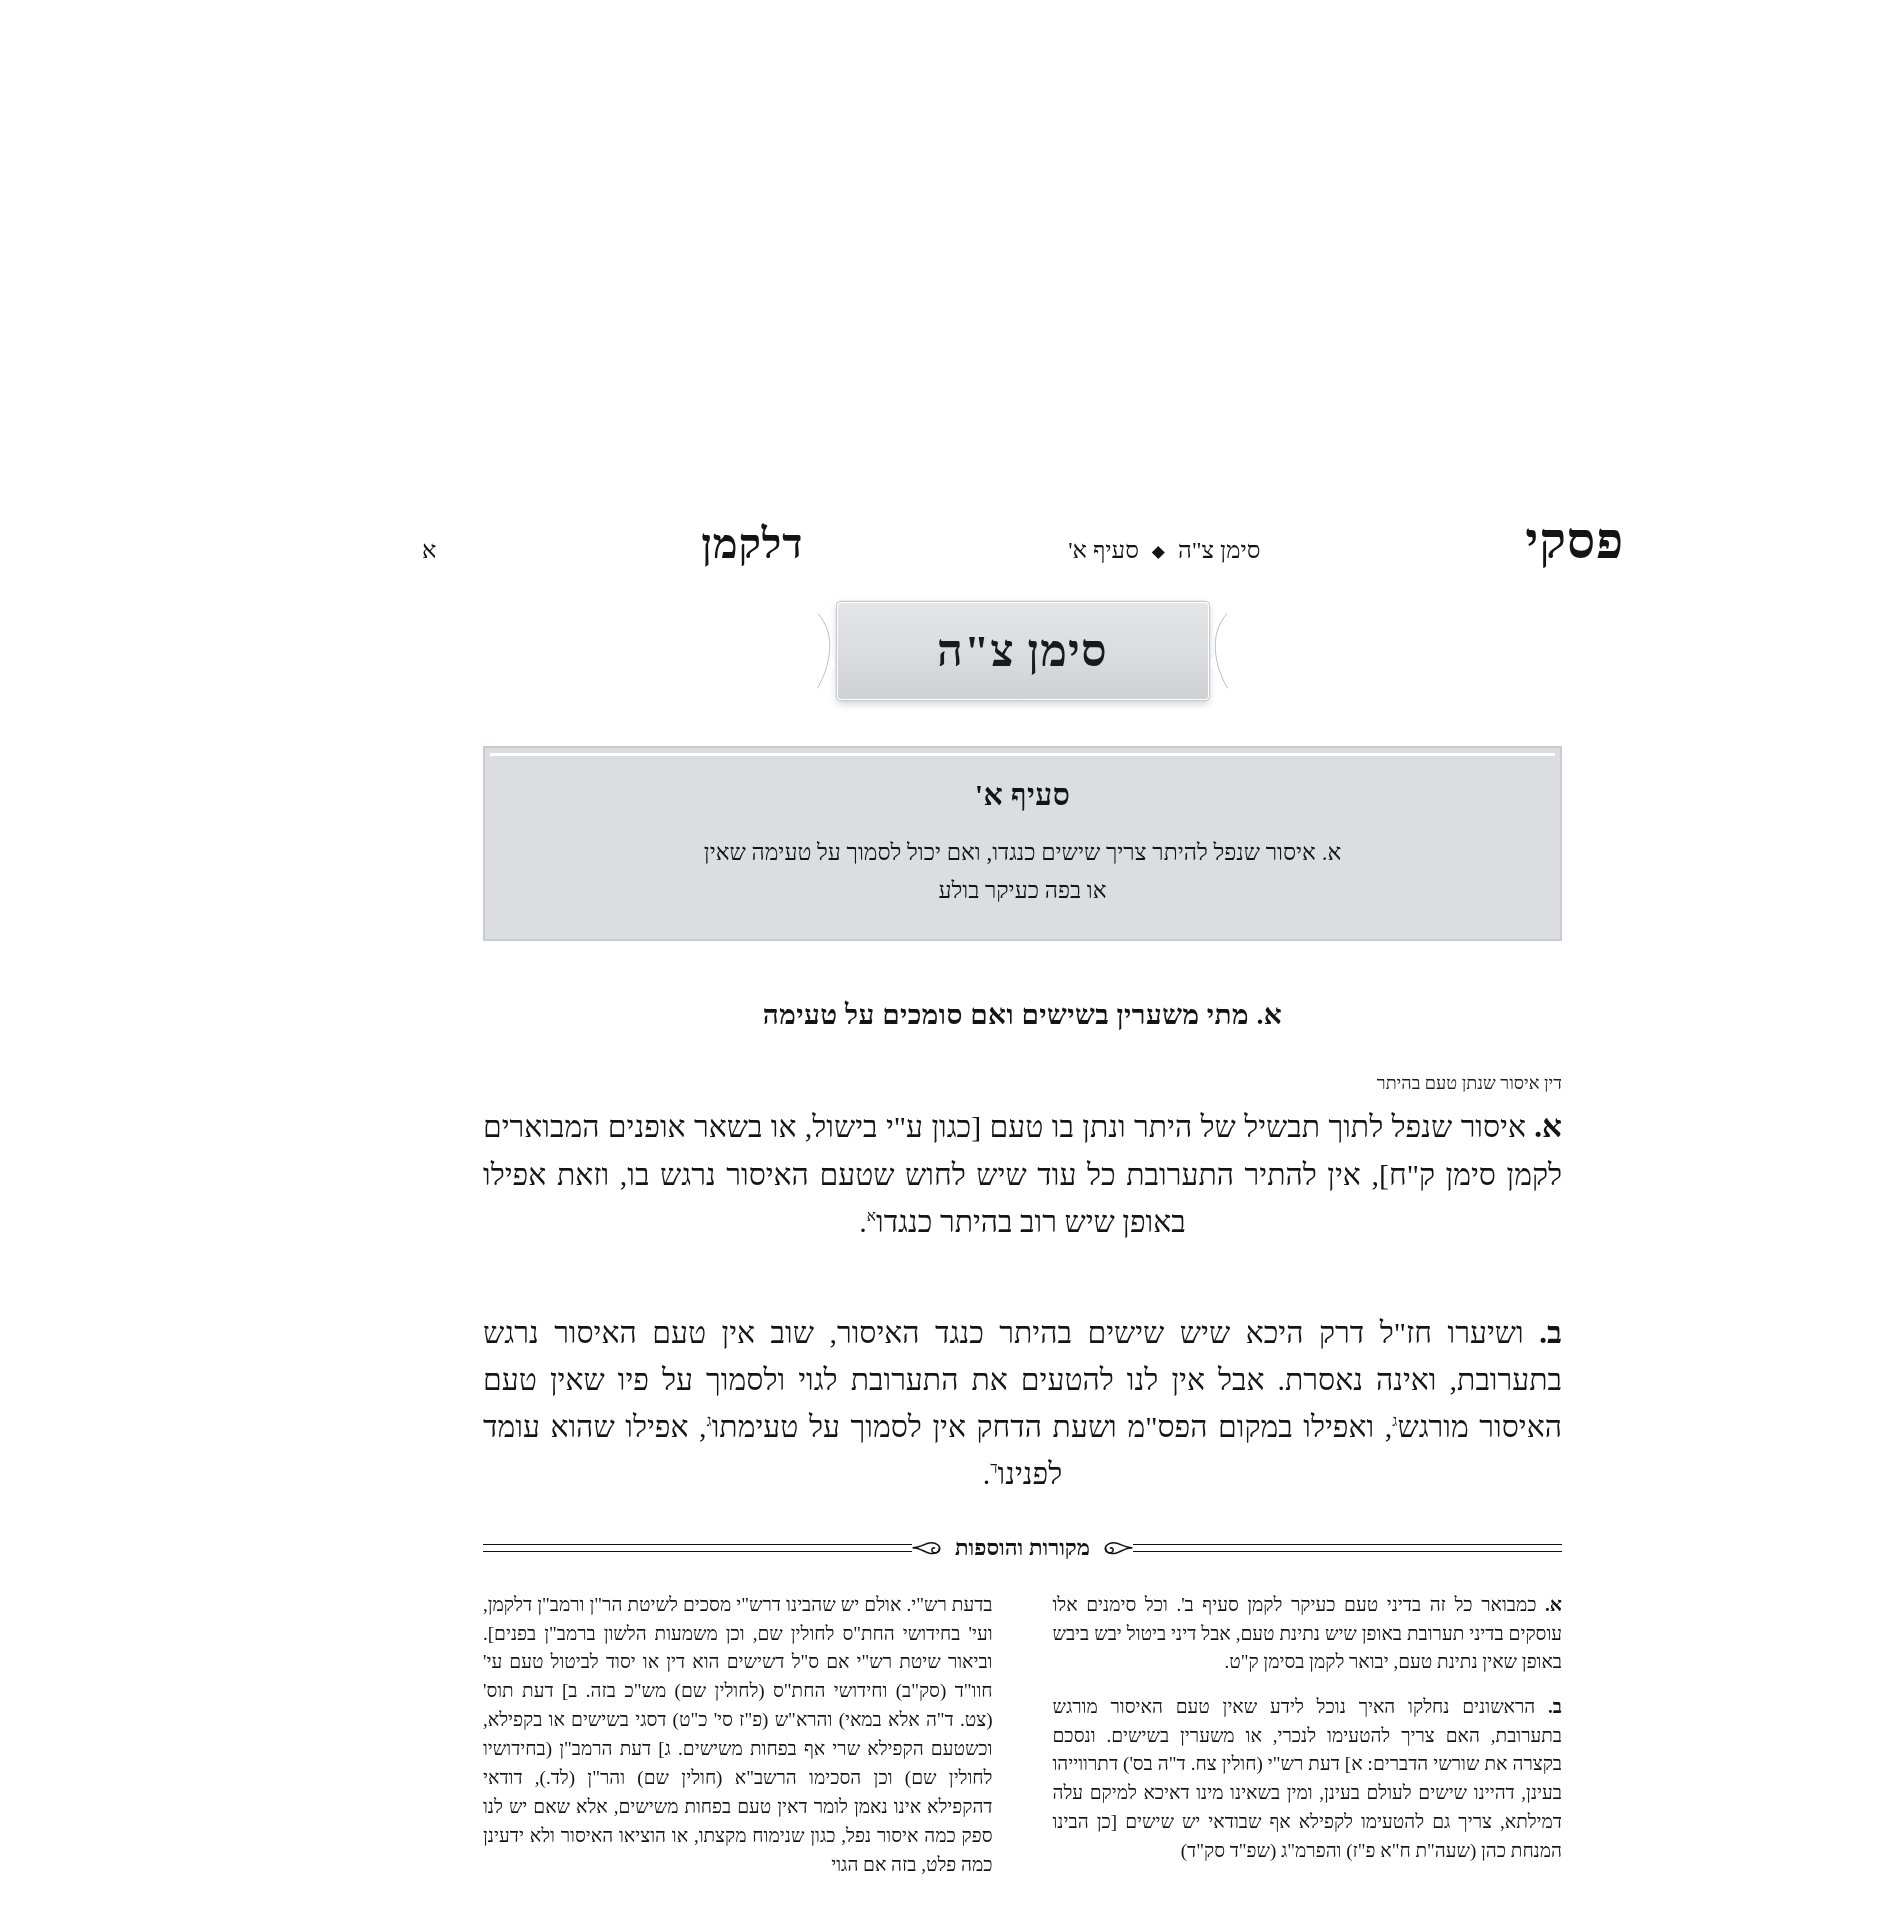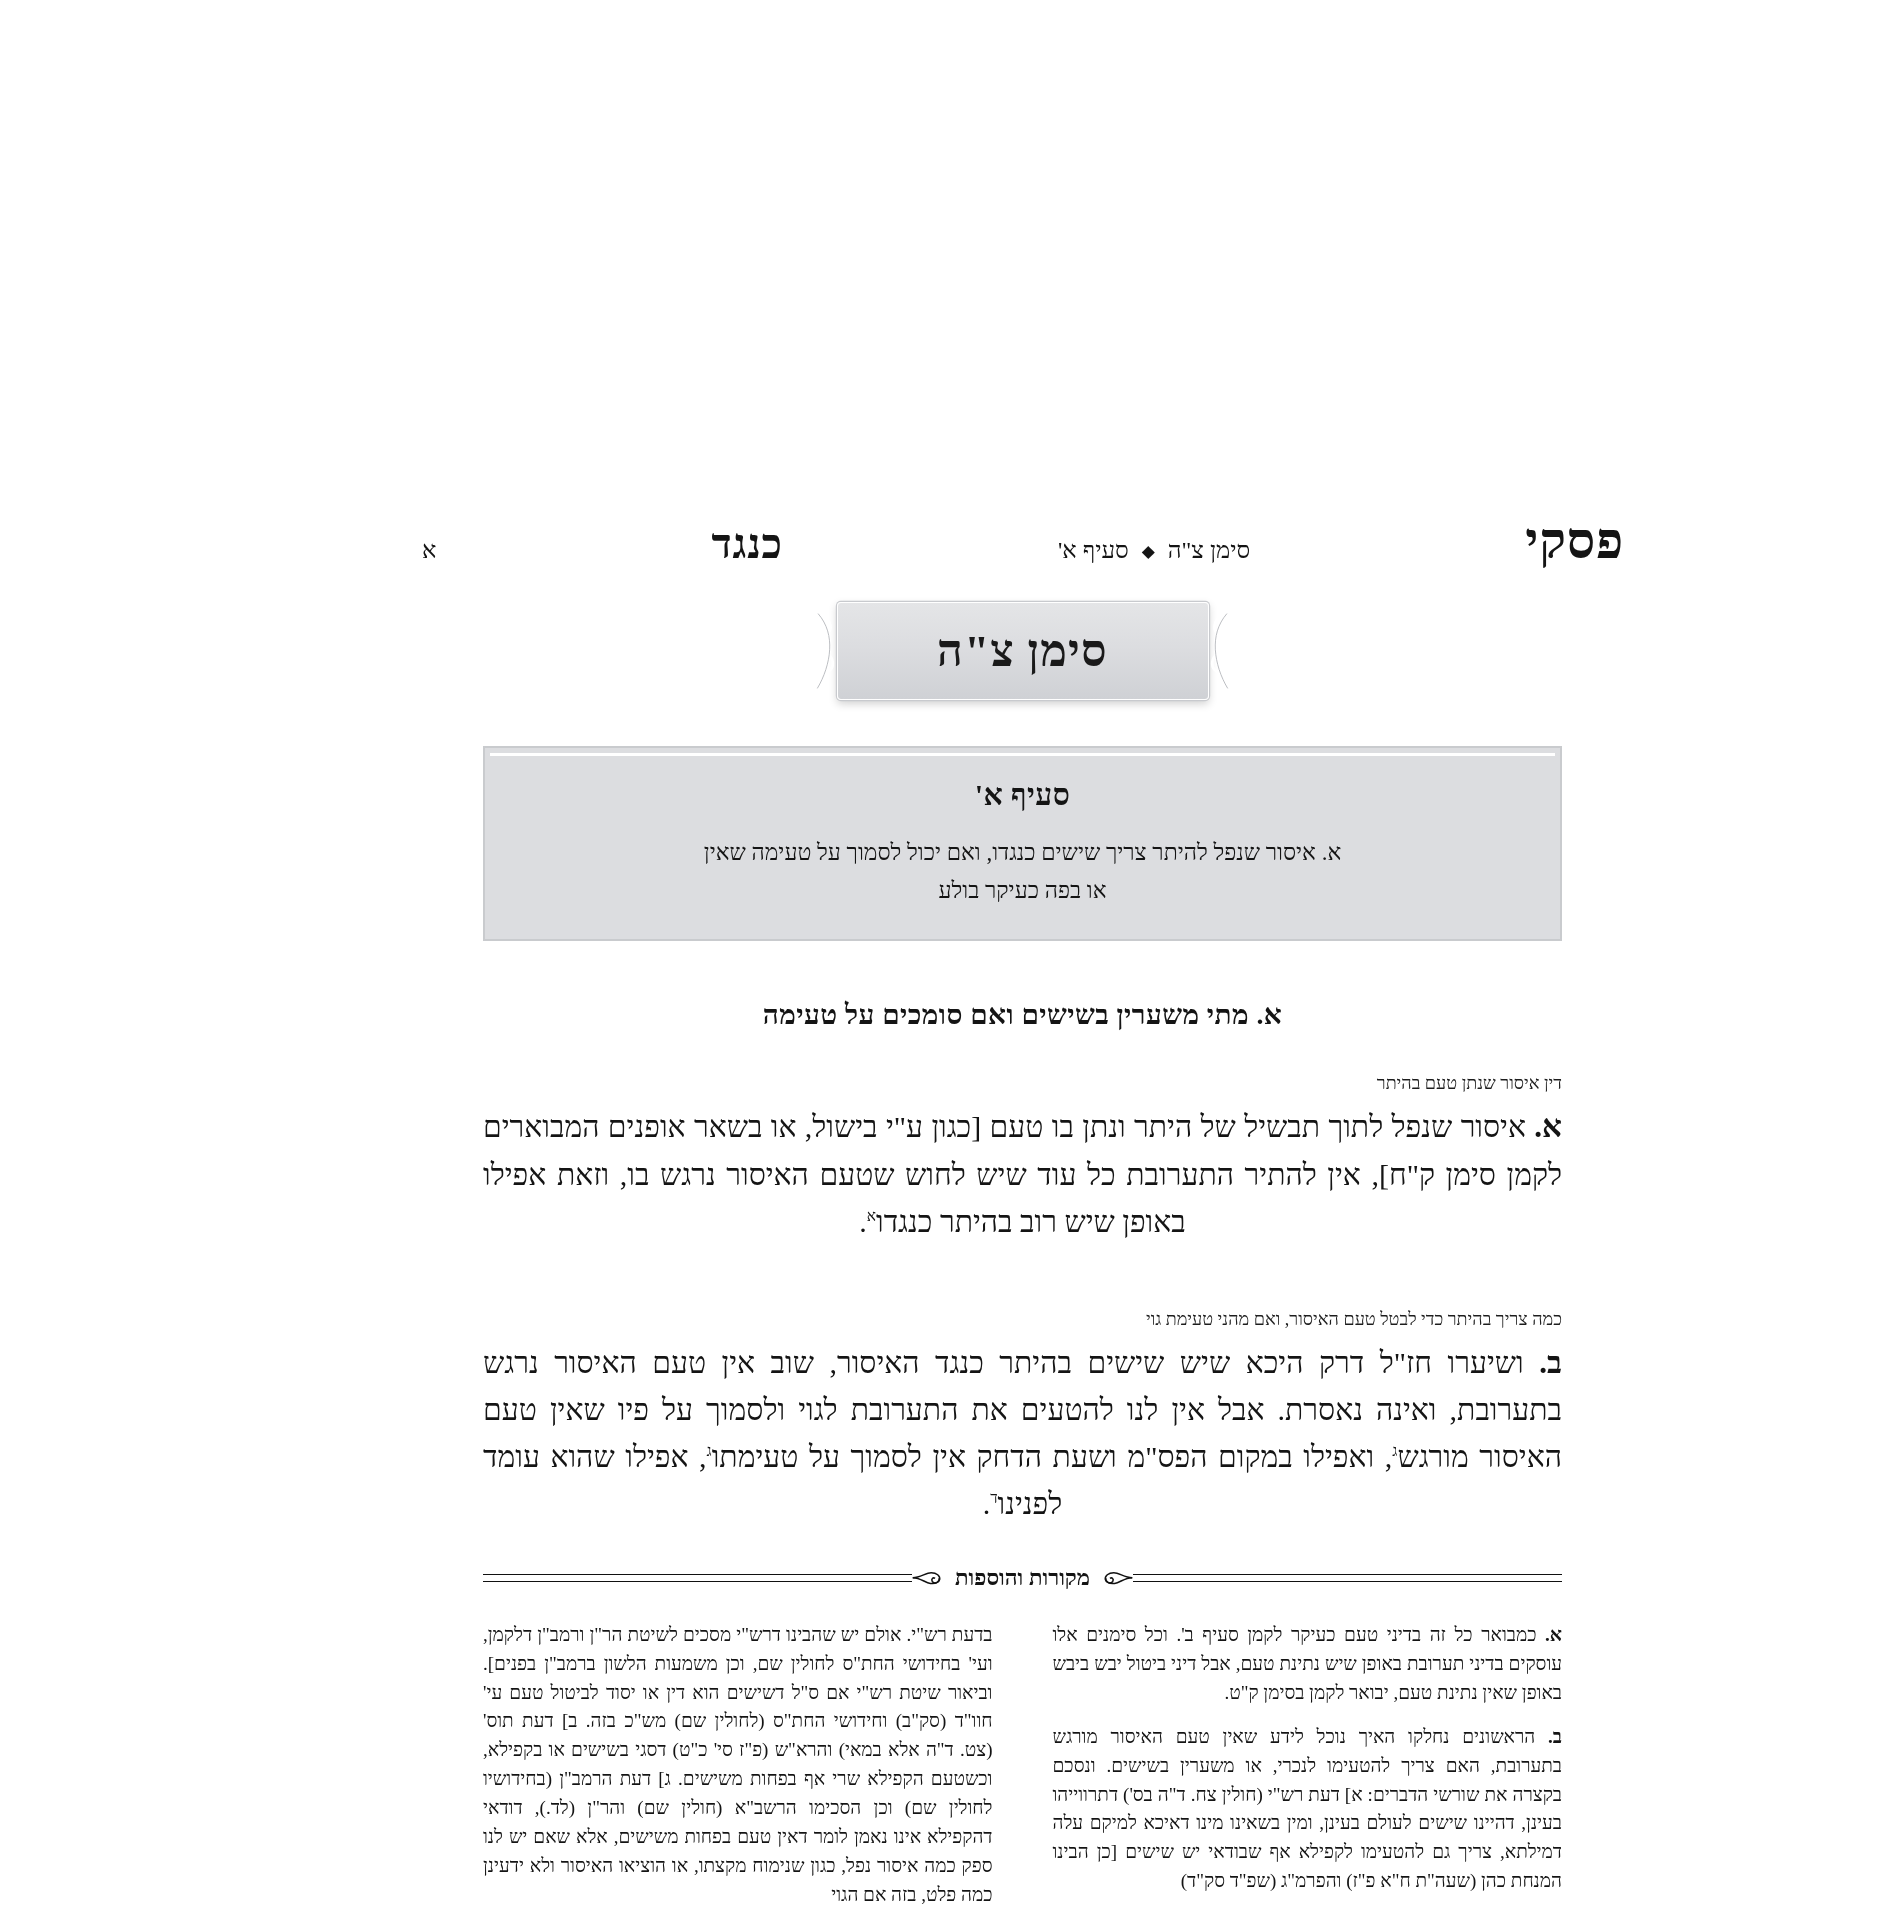--- a/index.html
+++ b/index.html
@@ -231,21 +231,21 @@
 <div class="sheet">
 <div class="inner">
 
   <div class="runhead">
     <span class="runhead-book">פסקי</span>
     <span class="runhead-mid">
       <span>סימן צ"ה</span>
       <span class="runhead-diamond">◆</span>
       <span>סעיף א'</span>
     </span>
-    <span class="runhead-sub">כנגד</span>
+    <span class="runhead-sub">דלקמן</span>
     <span class="runhead-folio">א</span>
   </div>
 
   <div class="plaque-wrap">
     <div class="plaque">
       <svg class="curl right" viewBox="0 0 96 230">
         <g fill="none" stroke="#ffffff" stroke-width="7">
           <path d="M88 18 C70 22 58 34 56 50 C54 64 64 74 76 72 C86 70 90 60 84 54 C79 49 70 52 70 59"></path>
           <path d="M90 112 C68 114 52 126 50 144 C48 160 60 172 74 169 C86 166 90 154 83 148 C77 143 68 147 68 154"></path>
           <path d="M88 18 C64 46 56 78 58 112 C60 146 72 182 90 212"></path>
@@ -281,21 +281,20 @@
   <div class="sec-head">א. מתי משערין בשישים ואם סומכים על טעימה</div>
 
   <div class="gloss">דין איסור שנתן טעם בהיתר</div>
 
   <div class="body-par">
     <span class="ot">א.</span><span> איסור שנפל לתוך תבשיל של היתר ונתן בו טעם [כגון ע"י בישול, או בשאר אופנים המבוארים לקמן סימן ק"ח], אין להתיר התערובת כל עוד שיש לחוש שטעם האיסור נרגש בו, וזאת אפילו באופן שיש רוב בהיתר כנגדו</span><sup class="fn">א</sup><span>.</span>
   </div>
 
   <div class="par-gap"></div>
 
-  <div class="gloss">כמה צריך בהיתר כדי לבטל טעם האיסור, ואם מהני טעימת גוי</div>
 
   <div class="body-par">
     <span class="ot">ב.</span><span> ושיערו חז"ל דרק היכא שיש שישים בהיתר כנגד האיסור, שוב אין טעם האיסור נרגש בתערובת, ואינה נאסרת. אבל אין לנו להטעים את התערובת לגוי ולסמוך על פיו שאין טעם האיסור מורגש</span><sup class="fn">ג</sup><span>, ואפילו במקום הפס"מ ושעת הדחק אין לסמוך על טעימתו</span><sup class="fn">ג</sup><span>, אפילו שהוא עומד לפנינו</span><sup class="fn">ד</sup><span>.</span>
   </div>
 
   <div class="banner">
     <div class="banner-rule"></div>
     <svg class="banner-swirl" viewBox="0 0 86 66">
       <g fill="none" stroke="#111" stroke-width="4">
         <path d="M84 33 C64 33 50 20 36 20 C22 20 12 28 14 38 C16 47 28 50 33 43 C37 37 31 31 26 35"></path>

